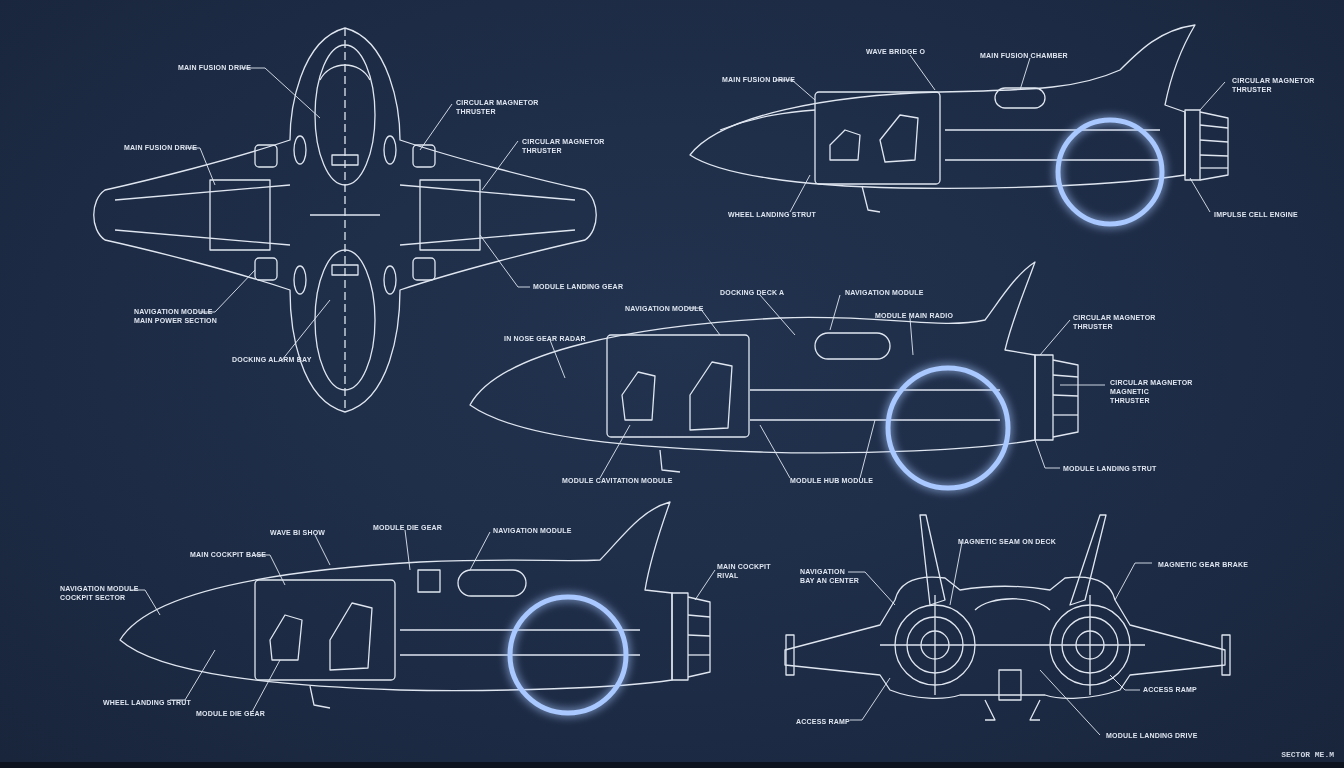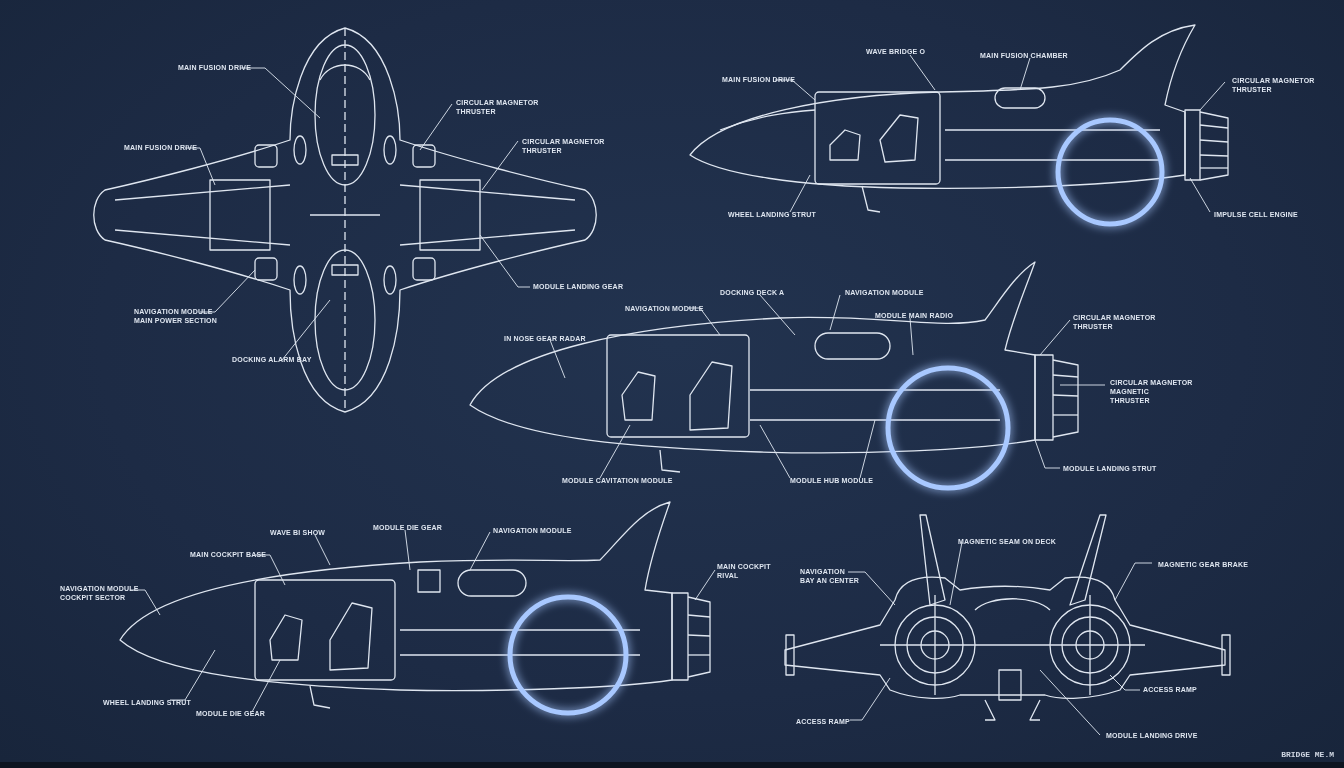--- a/index.html
+++ b/index.html
@@ -215,14 +215,14 @@
 <div class="lbl" style="left:196px;top:709px">MODULE DIE GEAR</div>
 
 <div class="lbl" style="left:958px;top:537px">MAGNETIC SEAM ON DECK</div>
 <div class="lbl" style="left:800px;top:567px">NAVIGATION
 BAY AN CENTER</div>
 <div class="lbl" style="left:1158px;top:560px">MAGNETIC GEAR BRAKE</div>
 <div class="lbl" style="left:1143px;top:685px">ACCESS RAMP</div>
 <div class="lbl" style="left:796px;top:717px">ACCESS RAMP</div>
 <div class="lbl" style="left:1106px;top:731px">MODULE LANDING DRIVE</div>
 
-<div class="legend">BRIDGE ME.M</div>
+<div class="legend">SECTOR ME.M</div>
 <div class="bottom-bar"></div>
 
 </body></html>

